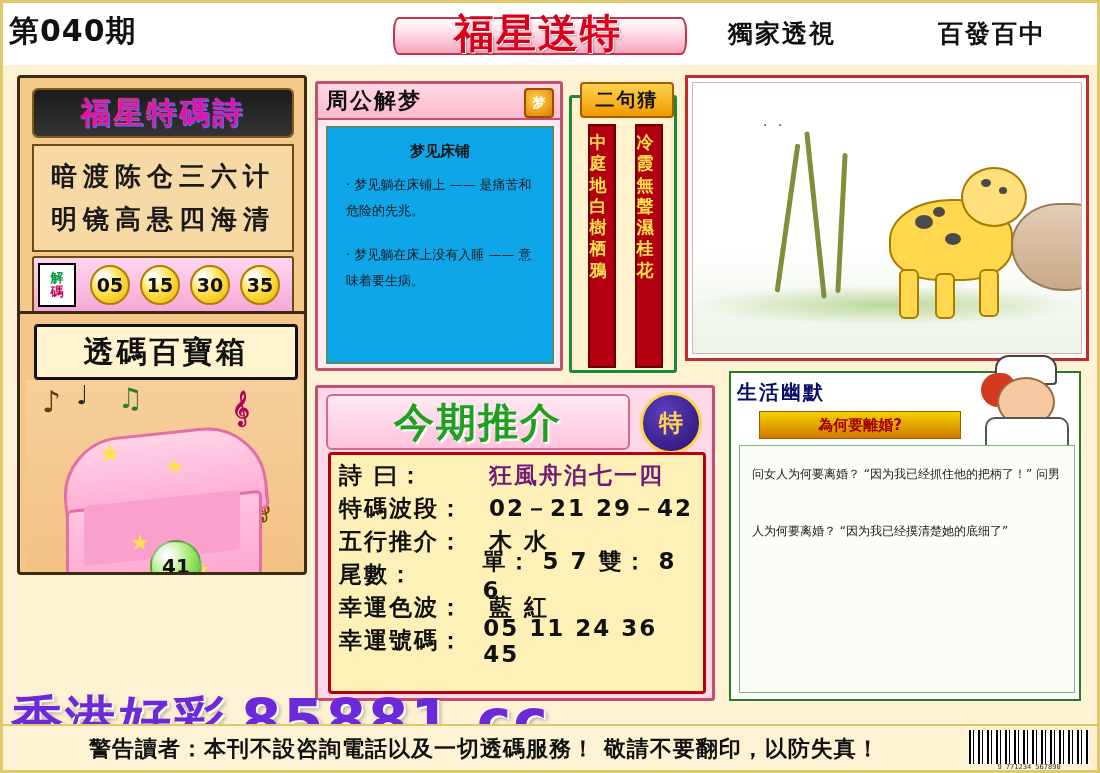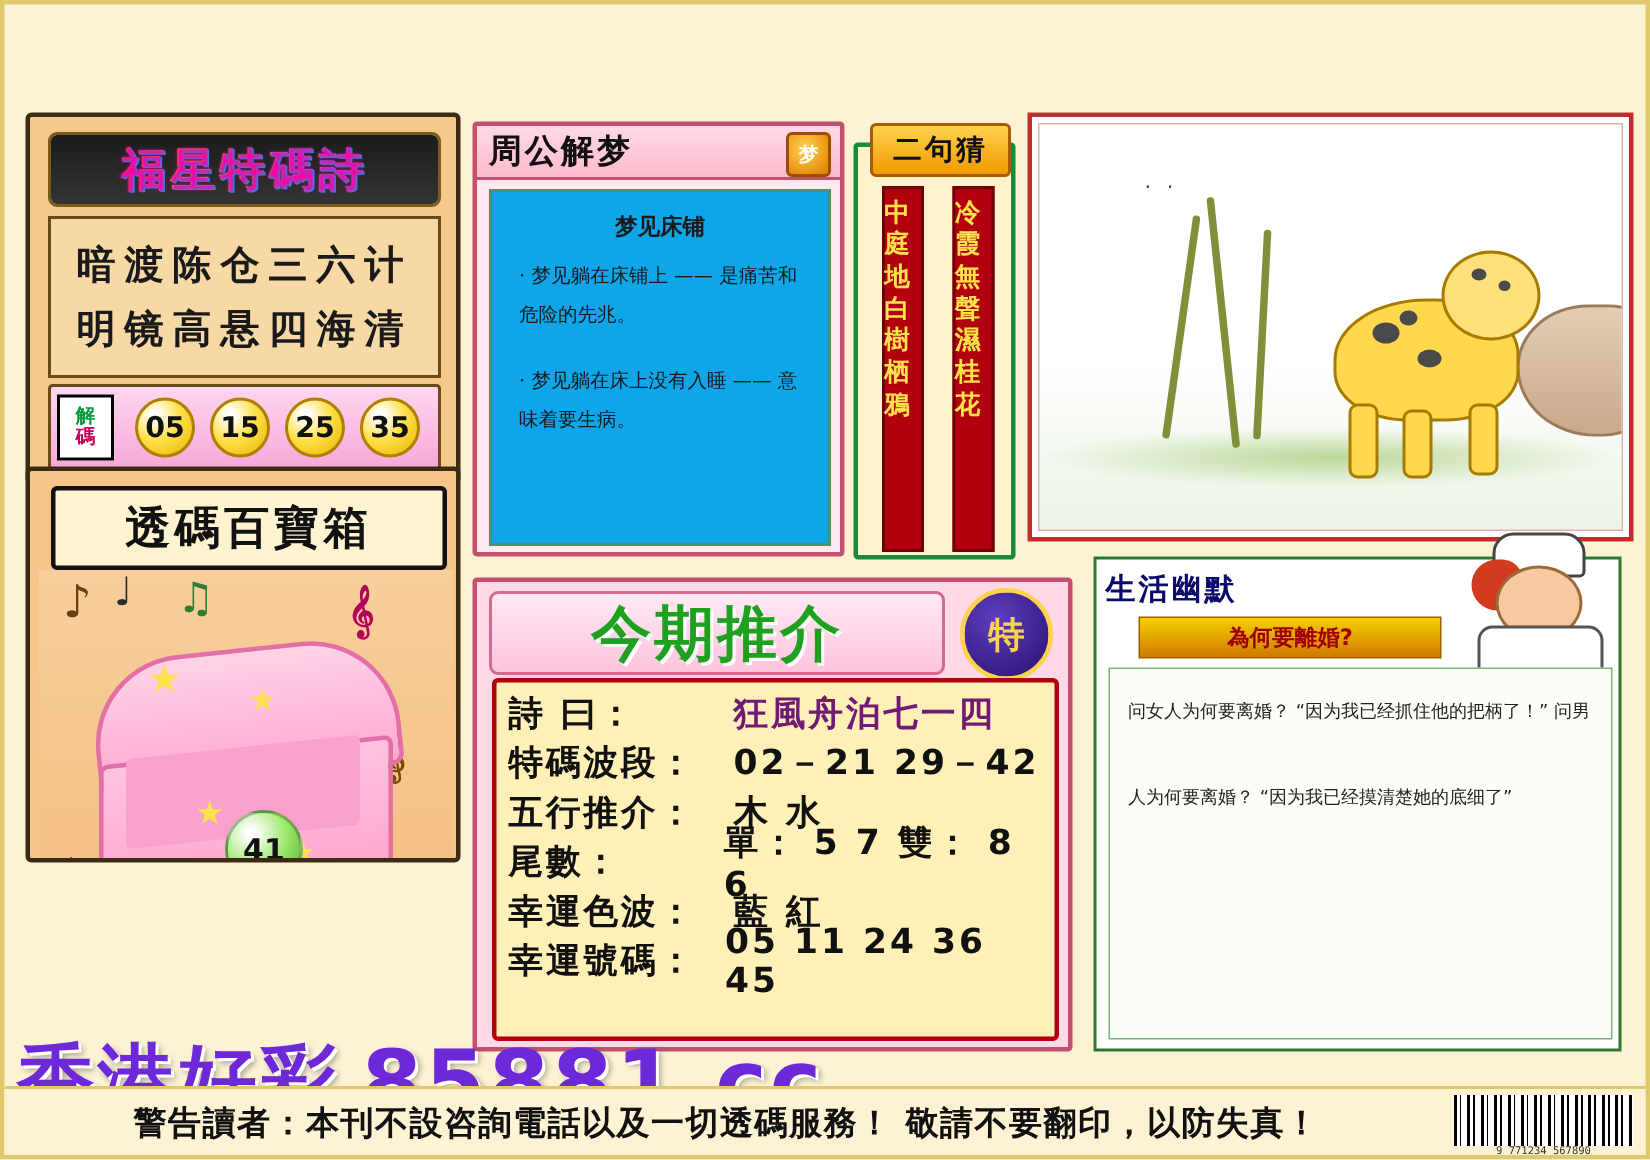--- a/index.html
+++ b/index.html
@@ -346,38 +346,47 @@
   .barcode-num{
     position:absolute;right:8px;bottom:-1px;width:120px;text-align:center;
     font-size:7px;color:#333;font-family:"DejaVu Sans Mono",monospace;
   }
 </style>
 </head>
 <body>
 
 <div class="page">
 
+  <div class="header">
+    <div class="issue">第040期</div>
+    <div class="title-banner">
+      <div class="ribbon"></div>
+      <div class="txt">福星送特</div>
+    </div>
+    <div class="hdr-right1">獨家透視</div>
+    <div class="hdr-right2">百發百中</div>
+  </div>
 
   <div class="panel lucky-box">
     <div class="lucky-title">
       <span>福星特碼詩</span>
     </div>
     <div class="lucky-lines">
       <div>暗渡陈仓三六计</div>
       <div>明镜高悬四海清</div>
     </div>
     <div class="code-strip">
       <div class="code-label">
         <i class="c1">解</i>
         <i class="c2">碼</i>
       </div>
       <div class="balls">
         <div class="ball">05</div>
         <div class="ball">15</div>
-        <div class="ball">25</div>
+        <div class="ball">30</div>
         <div class="ball">35</div>
       </div>
     </div>
   </div>
 
   <div class="panel treasure">
     <div class="treasure-title">透碼百寶箱</div>
     <div class="chest-area">
       <div class="note" style="left:16px;top:4px;font-size:30px;">♪</div>
       <div class="note" style="left:50px;top:0px;font-size:26px;color:#2a2a2a;">♩</div>

